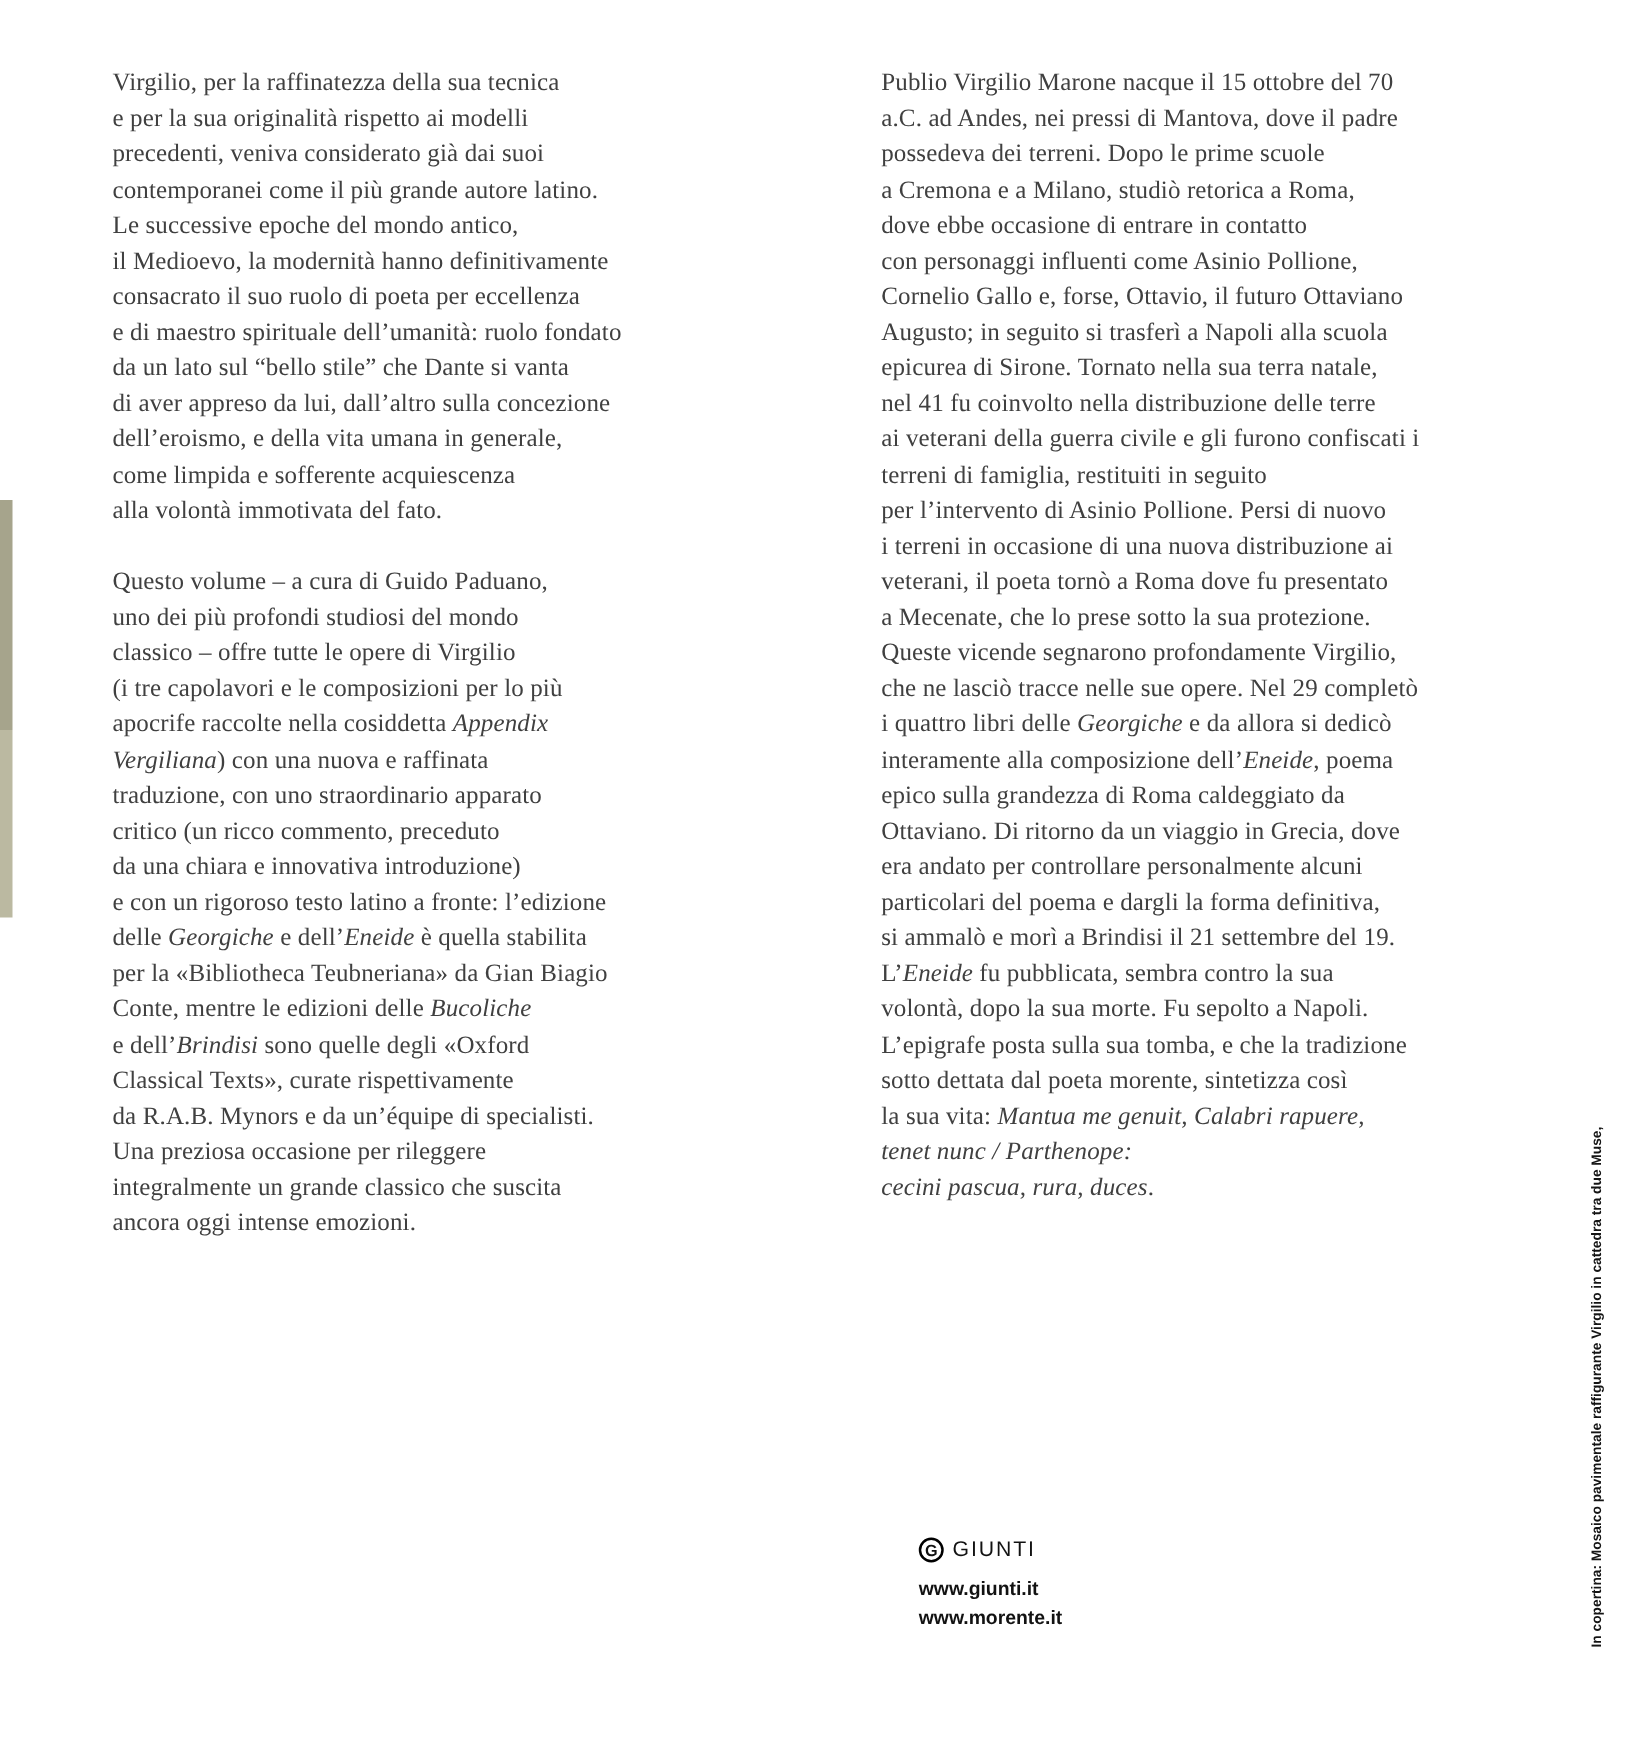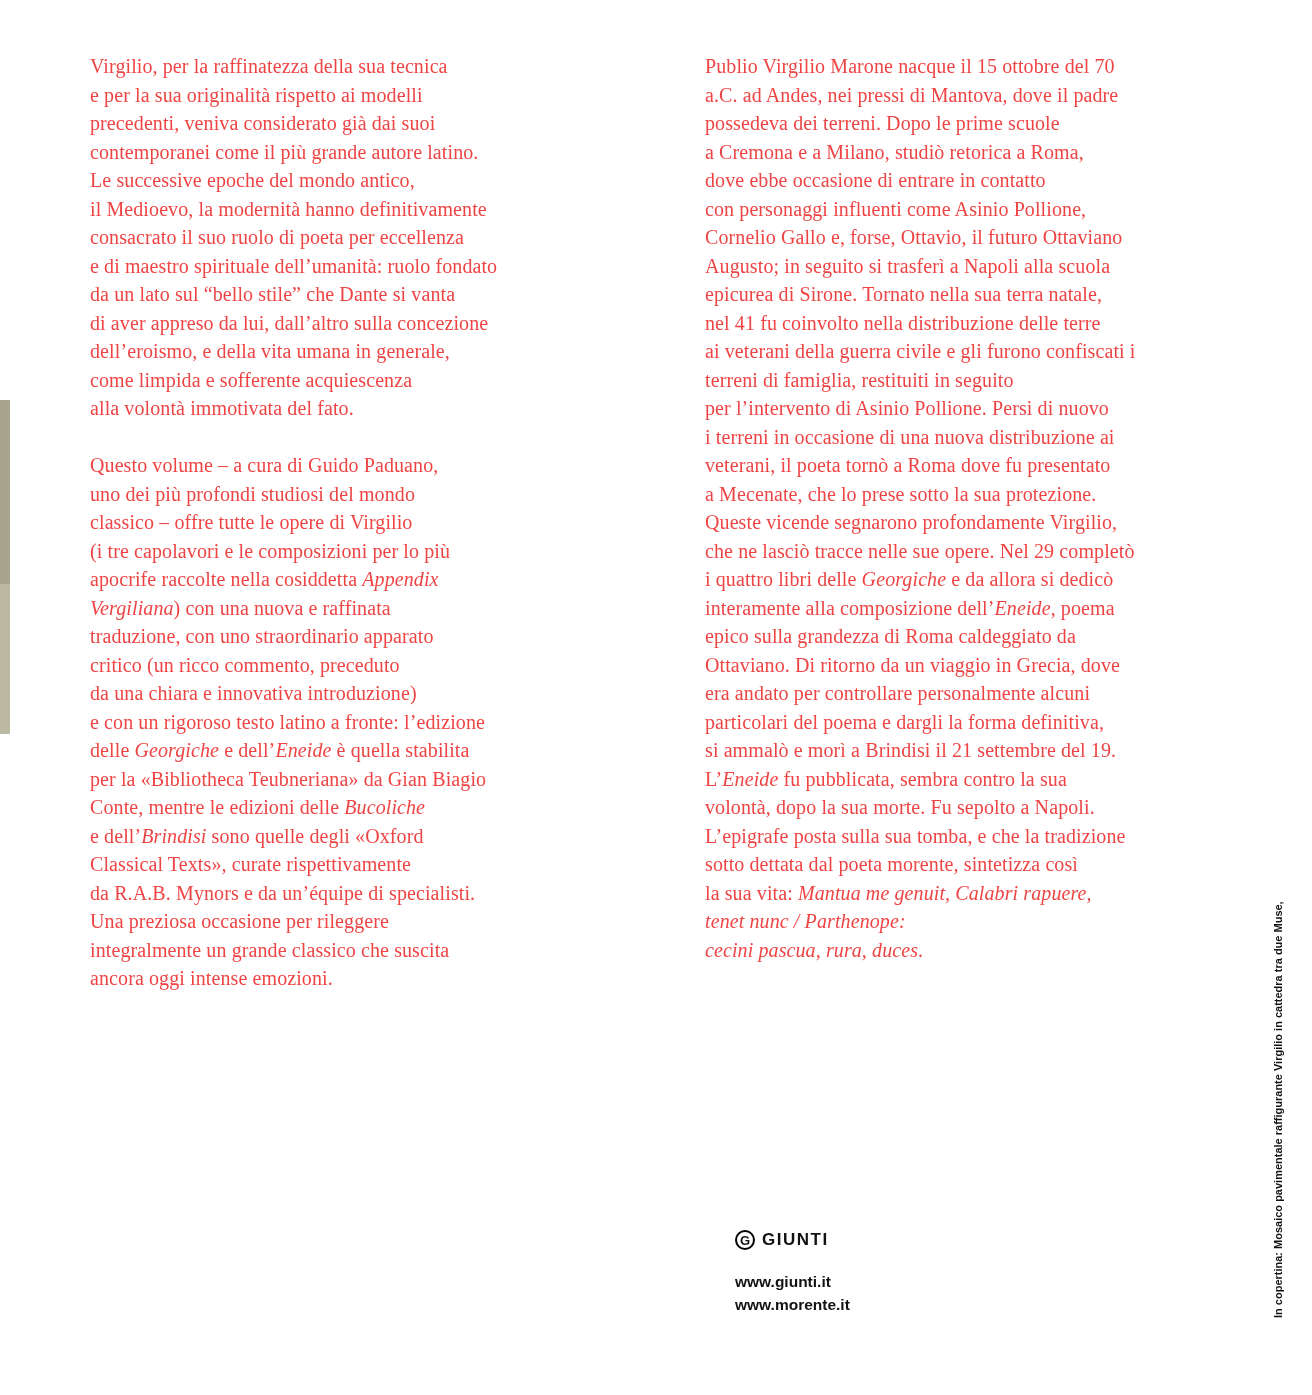--- a/index.html
+++ b/index.html
@@ -10,21 +10,21 @@
     position: relative;
     background: #ffffff;
     font-family: "Liberation Serif", serif;
     overflow: hidden;
   }
   .flap-col {
     position: absolute;
     top: 52px;
     font-size: 20px;
     line-height: 28.5px;
-    color: #ef4444;
+    color: #404040;
     letter-spacing: 0.1px;
   }
   .flap-col p {
     margin: 0 0 28.5px 0;
     white-space: pre;
   }
   .flap-col p:last-child { margin-bottom: 0; }
   .it { font-style: italic; }
   #left-col  { left: 90px;  width: 575px; }
   #right-col { left: 705px; width: 575px; }
@@ -68,25 +68,25 @@
     border-radius: 50%;
     border: 2.5px solid #000;
     display: flex;
     align-items: center;
     justify-content: center;
     font-weight: bold;
     font-size: 13px;
     line-height: 1;
   }
   .publisher {
-    font-weight: bold;
+    font-weight: normal;
     font-size: 17px;
     letter-spacing: 1.5px;
   }
-  .urls { margin-top: 20px; }
+  .urls { margin-top: 10px; }
   .url {
     font-weight: bold;
     font-size: 15.5px;
     line-height: 23px;
   }
 </style>
 </head>
 <body style="background: rgb(255, 255, 255);">
 
 <div class="accent-bar" style="background: rgb(166, 164, 140); top: 400px; height: 184px;"></div>

